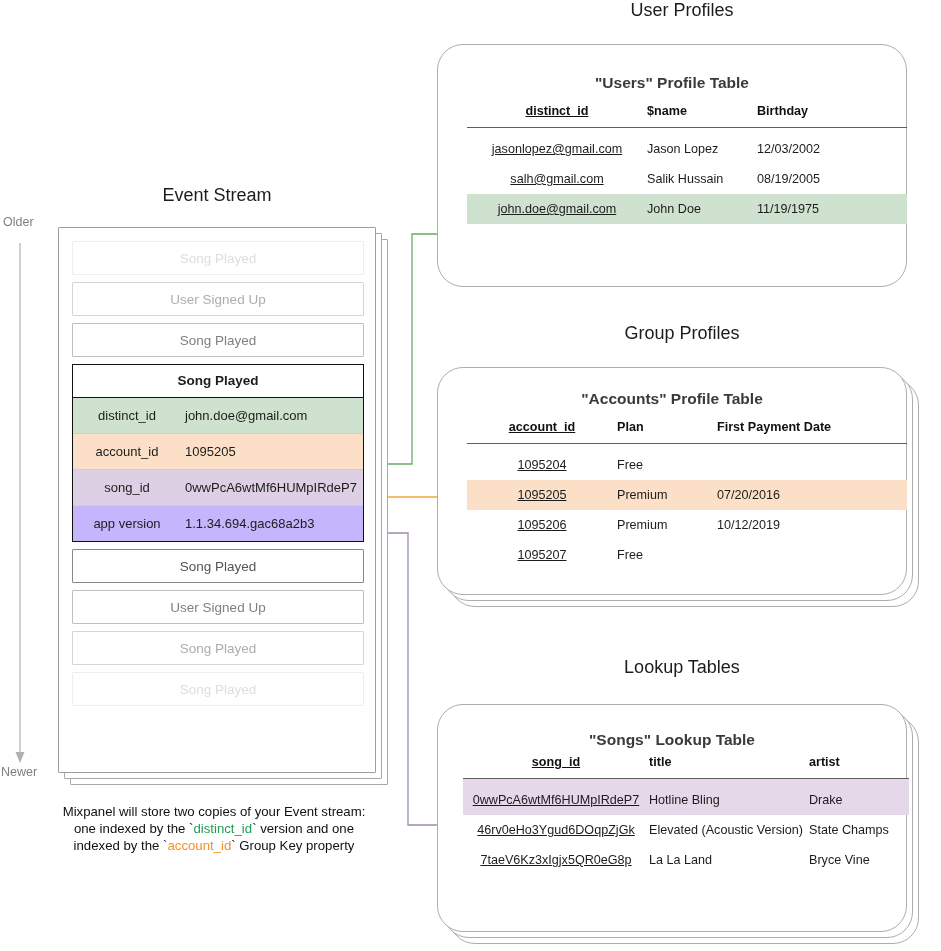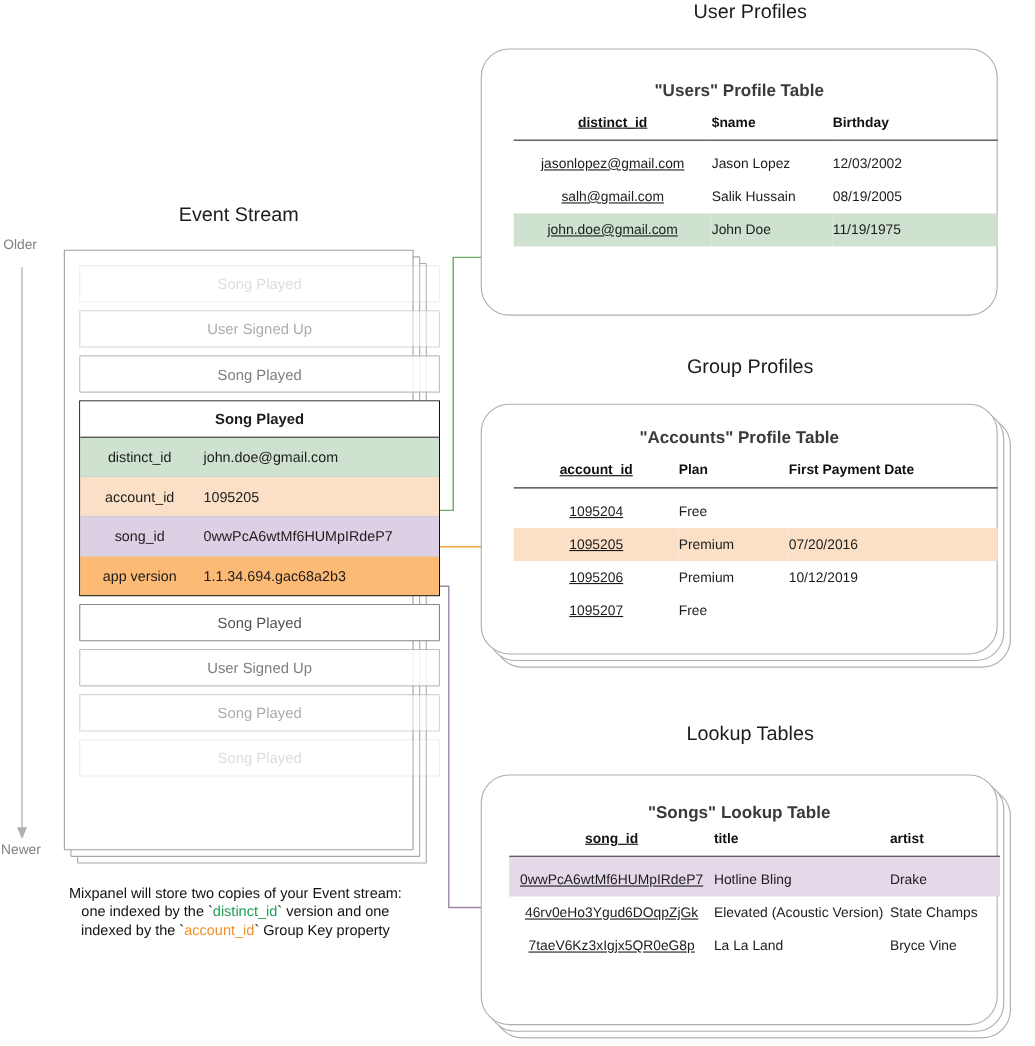--- a/index.html
+++ b/index.html
@@ -45,21 +45,21 @@
     background: #ffffff;
     border: 1.4px solid #a8a8a8;
     box-sizing: border-box;
     border-radius: 1px;
   }
   #stream-card-back2 { left: 12px; top: 12px; width: 318px; height: 546px; }
   #stream-card-back1 { left: 6px;  top: 6px;  width: 318px; height: 546px; }
   #stream-card-front { left: 0px;  top: 0px;  width: 318px; height: 546px;
                        padding: 13px; border-color: #9e9e9e; }
 
-  .event-list { position: relative; width: 328px; }
+  .event-list { position: relative; width: 292px; }
 
   .event-box {
     box-sizing: border-box;
     height: 34px;
     line-height: 33px;
     text-align: center;
     font-size: 13.5px;
     border: 1.2px solid #b4b4b4;
     color: #6a6a6a;
     background: #ffffff;
@@ -95,21 +95,21 @@
     border-bottom: 1px solid #cfcfcf;
     font-size: 13px;
     color: #1c1c1c;
   }
   .prop-row:last-child { border-bottom: none; }
   .prop-key   { width: 108px; text-align: center; }
   .prop-value { flex: 1; text-align: left; padding-left: 4px; }
   .prop-row.hl-green  { background: #cfe2cf; }
   .prop-row.hl-orange { background: #fbe0c7; }
   .prop-row.hl-purple { background: #ddd0e4; }
-  .prop-row.plain     { background: #fdba74; }
+  .prop-row.plain     { background: #c4b5fd; }
 
   
   #stream-caption {
     position: absolute;
     left: 28px;
     top: 803px;
     width: 372px;
     text-align: center;
     font-size: 13.2px;
     line-height: 17px;

